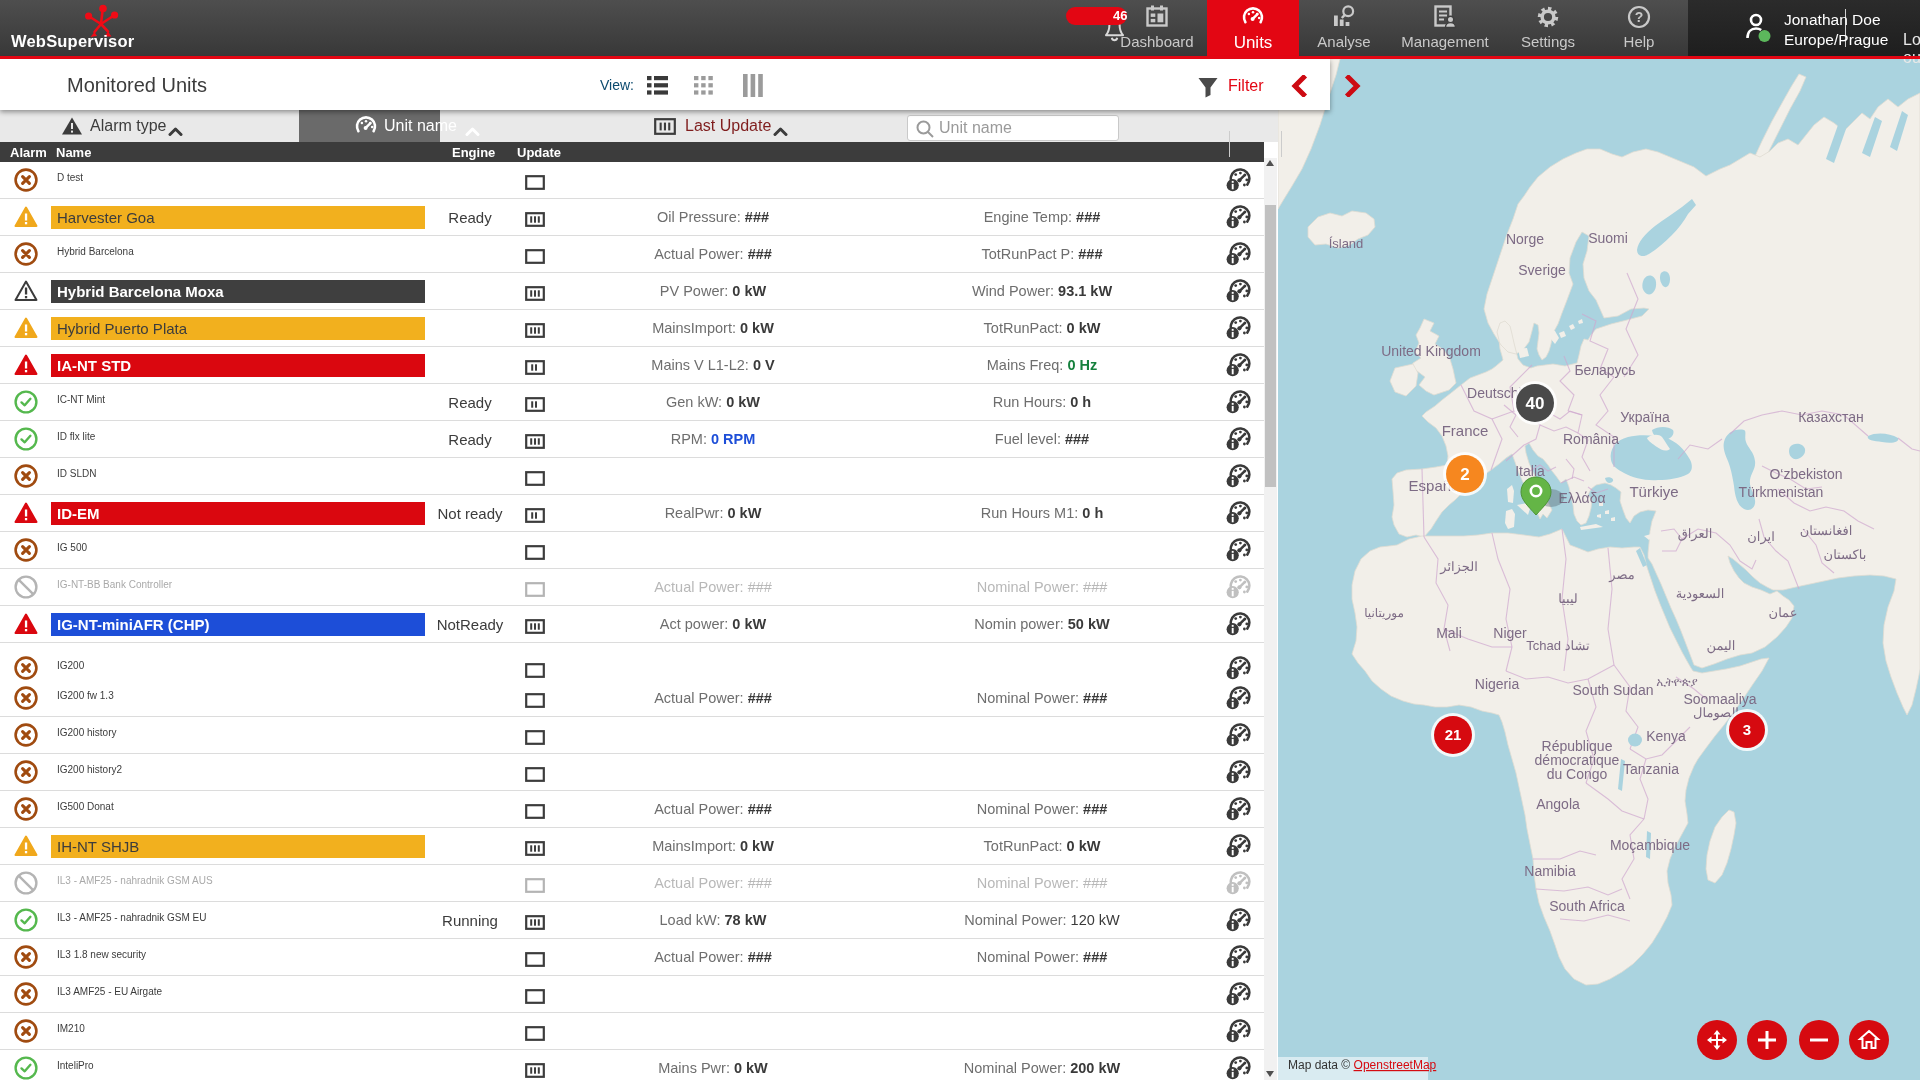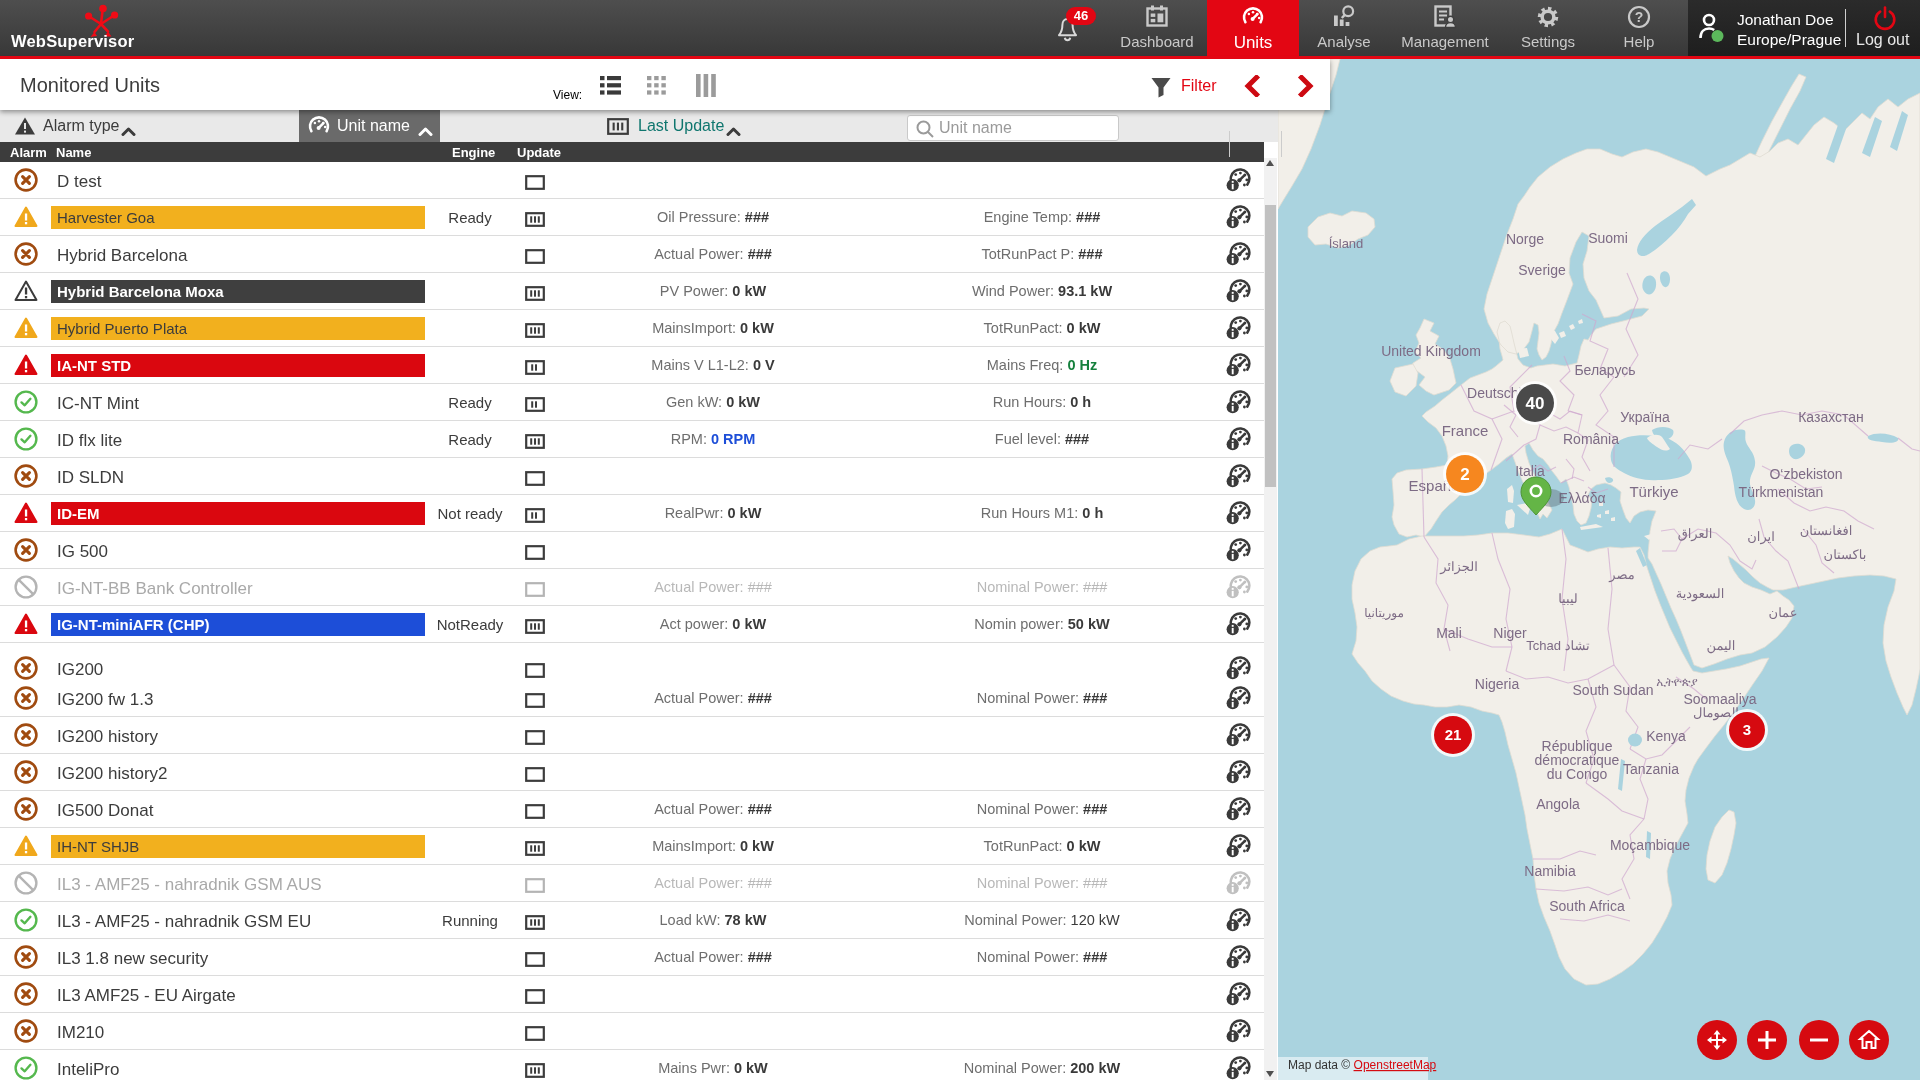--- a/index.html
+++ b/index.html
@@ -1,36 +1,36 @@
 <!DOCTYPE html>
 <html><head><meta charset="utf-8"><title>WebSupervisor</title>
 <style>
 * { margin:0; padding:0; box-sizing:border-box; }
 html,body { width:1920px; height:1080px; overflow:hidden; font-family:"Liberation Sans",sans-serif; background:#fff; }
-.abs { position:absolute; }
+.abs { position:absolute;padding-left:47px; }
 #topbar { position:absolute; left:0; top:0; width:1920px; height:56px; background:linear-gradient(#4e4e4e,#383838); }
 #redline { position:absolute; left:0; top:56px; width:1920px; height:3px; background:#e30613; z-index:30; }
 #logo { position:absolute; left:80px; top:2px; }
 #logotext { position:absolute; left:11px; top:32px; color:#fff; font-size:16.5px; font-weight:bold; letter-spacing:0.2px; }
 .nav { position:absolute; top:0; width:92px; height:56px; text-align:center; }
 .nav.active { background:#e30613; }
 .nav.active .nlabel { font-size:17px; }
 .nicon { margin-top:5px; height:26px; }
 .nlabel { font-size:15px; margin-top:2px; }
 #userblk { position:absolute; left:1688px; top:0; width:158px; height:56px; background:linear-gradient(#2b2b2b,#1e1e1e); }
 #usep { position:absolute; left:1845px; top:9px; width:1px; height:38px; background:#cfcfcf; }
 #logout { position:absolute; left:1846px; top:0; width:74px; height:56px; background:linear-gradient(#2b2b2b,#1e1e1e); text-align:center; }
 #panel { position:absolute; left:0; top:59px; width:1278px; height:1021px; background:#fff; }
 #toolbar { position:absolute; left:0; top:59px; width:1330px; height:51px; background:#fff; box-shadow:0 2px 5px rgba(0,0,0,0.4); z-index:20; }
 #filterrow { position:absolute; left:0; top:110px; width:1278px; height:32px; background:#e9e9e9; z-index:10; }
 #thead { position:absolute; left:0; top:142px; width:1264px; height:20px; background:#3c3c3c; color:#fff; font-size:13px; font-weight:bold; z-index:10; }
 #thead span { position:absolute; top:3px; }
 .row { position:absolute; left:0; width:1264px; height:37px; border-bottom:1px solid #dcdcdc; background:#fff; }
 .ral { position:absolute; left:14px; top:6px; }
-.nm { position:absolute; left:57px; top:10px; font-size:17px; color:#3c3c3c; white-space:nowrap;text-align:right; }
+.nm { position:absolute; left:57px; top:10px; font-size:10px; color:#3c3c3c; white-space:nowrap;text-align:right; }
 .nm.dis { color:#a9a9a9; }
 .chip { position:absolute; left:51px; top:7px; width:374px; height:23px; font-size:15px; line-height:23px; padding-left:6px; white-space:nowrap; }
 .eng { position:absolute; left:430px; top:10px; width:80px; text-align:center; font-size:15px; color:#3c3c3c; }
 .upd { position:absolute; left:525px; top:11px; }
 .d1 { position:absolute; left:598px; top:10px; width:230px; text-align:center; font-size:14.5px; white-space:nowrap; }
 .d2 { position:absolute; left:920px; top:10px; width:244px; text-align:center; font-size:14.5px; white-space:nowrap; }
 .rg { position:absolute; left:1226px; top:6px; }
 #sbar { position:absolute; left:1264px; top:158px; width:13px; height:922px; background:#f1f1f1; z-index:11; }
 #sthumb { position:absolute; left:1px; top:47px; width:11px; height:282px; background:#c1c1c1; }
 #map { position:absolute; left:1278px; top:59px; width:642px; height:1021px; overflow:hidden; }
@@ -289,21 +289,21 @@
 <div id="logout"></div>
 <div class="abs" style="left:1872px;top:6px;z-index:5"><svg width="26" height="26" viewBox="0 0 26 26" style="">
       <path d="M8.2,5.6 A9.3,9.3 0 1 0 17.8,5.6" fill="none" stroke="#e30613" stroke-width="2.6" stroke-linecap="round"></path>
 <path d="M13,1.5 L13,11" stroke="#e30613" stroke-width="2.6" stroke-linecap="round"></path>
     </svg></div>
 <div class="abs" style="left:1856px;top:31px;color:#e8e8e8;font-size:16px;z-index:5">Log out</div>
 
 <div id="panel"></div>
 <div id="toolbar">
   <div class="abs" style="left:20px;top:15px;font-size:20px;color:#3c3c3c">Monitored Units</div>
-  <div class="abs" style="left:553px;top:29px;font-size:12px;color:#000000">View:</div>
+  <div class="abs" style="left:553px;top:18px;font-size:14px;color:#0c4a6e">View:</div>
   <div class="abs" style="left:600px;top:17px"><svg width="21" height="19" viewBox="0 0 21 19" style="">
         <rect x="0" y="0" width="4.5" height="4.2" fill="#3a3a3a"></rect>
         <rect x="7" y="0" width="14" height="4.2" fill="#3a3a3a"></rect>
         <rect x="0" y="7.2" width="4.5" height="4.2" fill="#3a3a3a"></rect>
         <rect x="7" y="7.2" width="14" height="4.2" fill="#3a3a3a"></rect>
         <rect x="0" y="14.4" width="4.5" height="4.2" fill="#3a3a3a"></rect>
         <rect x="7" y="14.4" width="14" height="4.2" fill="#3a3a3a"></rect>
       </svg></div>
   <div class="abs" style="left:647px;top:17px"><svg width="20" height="19" viewBox="0 0 20 19" style="">
         <rect x="0" y="0" width="4.4" height="4.2" fill="#9b9b9b"></rect>
@@ -359,21 +359,21 @@
   <div class="abs" style="left:337px;top:7px;font-size:16px;color:#fff">Unit name</div>
   <div class="abs" style="left:418px;top:12px"><svg width="15" height="9" viewBox="0 0 15 9" style="vertical-align:middle">
         <path d="M2,7.5 L7.5,2 L13,7.5" fill="none" stroke="#fff" stroke-width="3" stroke-linejoin="round" stroke-linecap="round"></path>
       </svg></div>
   <div class="abs" style="left:607px;top:8px"><svg width="22" height="17" viewBox="0 0 22 17" style="">
         <rect x="1.2" y="1.2" width="19.6" height="14.6" fill="none" stroke="#3c3c3c" stroke-width="2.2"></rect>
         <rect x="5.6" y="4.6" width="2.1" height="7.8" fill="#3c3c3c"></rect>
         <rect x="9.9" y="4.6" width="2.1" height="7.8" fill="#3c3c3c"></rect>
         <rect x="14.2" y="4.6" width="2.1" height="7.8" fill="#3c3c3c"></rect>
       </svg></div>
-  <div class="abs" style="left:638px;top:7px;font-size:16px;color:#0f766e">Last Update</div>
+  <div class="abs" style="left:638px;top:7px;font-size:16px;color:#7f1d1d">Last Update</div>
   <div class="abs" style="left:726px;top:12px"><svg width="15" height="9" viewBox="0 0 15 9" style="vertical-align:middle">
         <path d="M2,7.5 L7.5,2 L13,7.5" fill="none" stroke="#3c3c3c" stroke-width="3" stroke-linejoin="round" stroke-linecap="round"></path>
       </svg></div>
   <div class="abs" style="left:907px;top:5px;width:212px;height:26px;background:#fff;border:1px solid #c9c9c9;border-radius:3px">
     <span style="position:absolute;left:7px;top:3px"><svg width="20" height="20" viewBox="0 0 20 20" style="">
           <circle cx="8.5" cy="8.5" r="6" fill="none" stroke="#9a9a9a" stroke-width="2"></circle>
           <path d="M13,13 L18,18" stroke="#9a9a9a" stroke-width="2"></path>
         </svg></span>
     <span style="position:absolute;left:31px;top:3px;font-size:16px;color:#9a9a9a">Unit name</span>
   </div>

